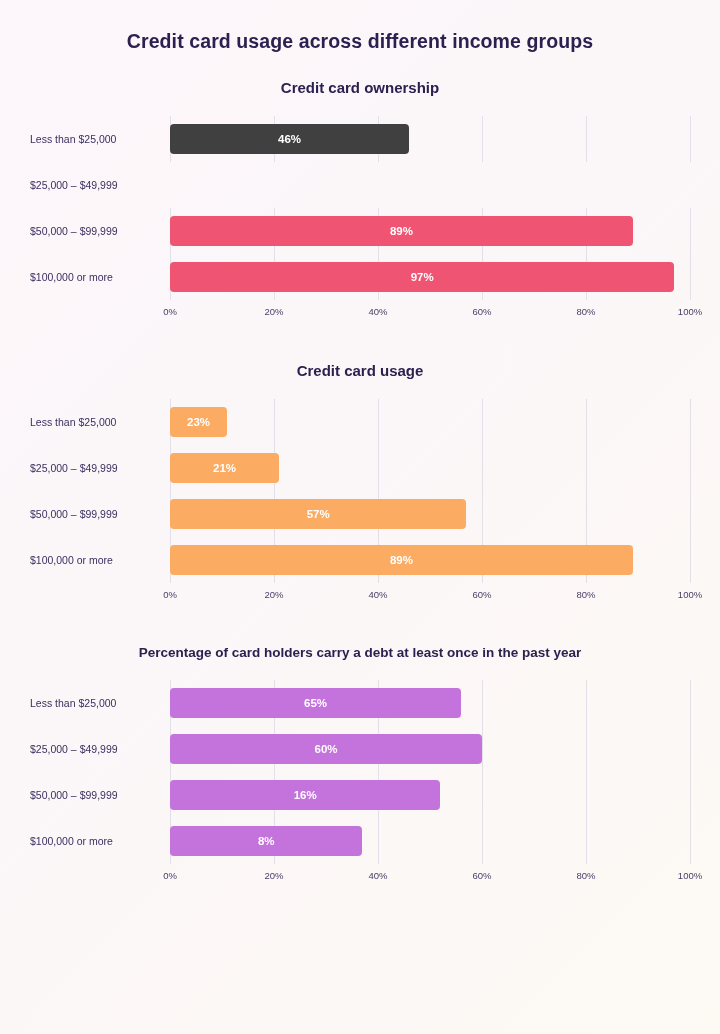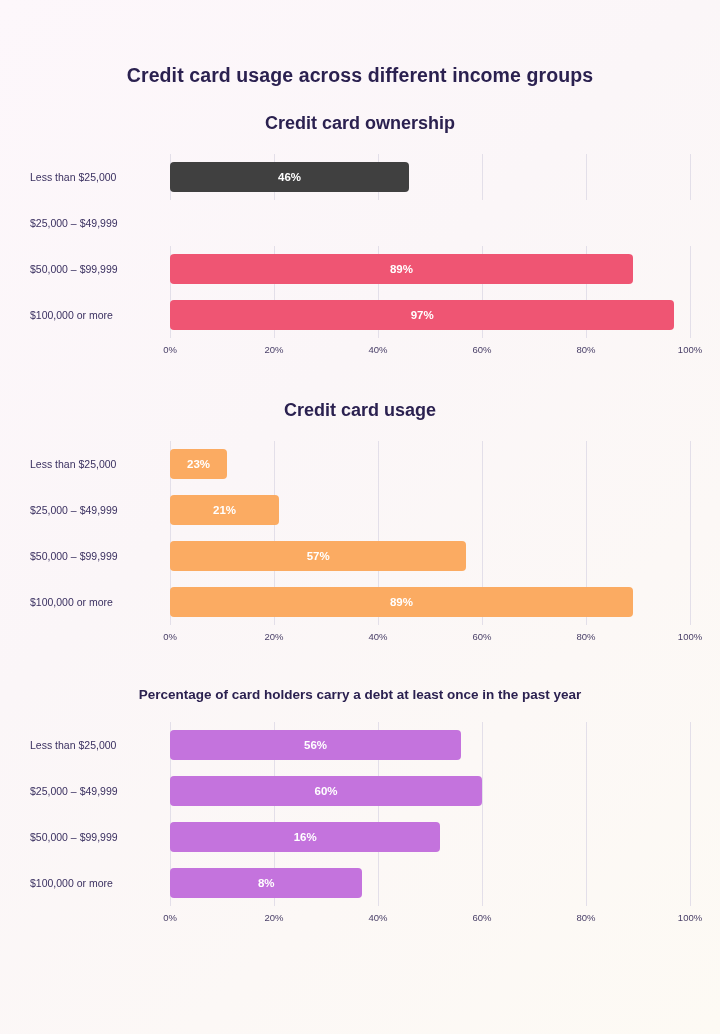--- a/index.html
+++ b/index.html
@@ -8,34 +8,34 @@
     width: 720px;
     height: 1034px;
     background: linear-gradient(135deg, #fdf7fb 0%, #fbf6f8 40%, #fdfaf4 100%);
     font-family: "Liberation Sans", sans-serif;
     color: #2e2450;
     overflow: hidden;
   }
   .page {
     width: 720px;
     height: 904px;
-    padding: 64px 30px 20px 30px;
+    padding: 30px 30px 20px 30px;
   }
   .main-title {
     text-align: center;
     font-size: 19.5px;
     font-weight: bold;
     color: #2b2150;
     letter-spacing: 0.1px;
     margin: 0 0 26px 0;
   }
   .chart-block { margin-bottom: 10px; }
   .chart-title {
     text-align: center;
-    font-size: 18px;
+    font-size: 15px;
     font-weight: bold;
     color: #2b2150;
     margin: 0 0 20px 0;
   }
   .chart-title.wide { font-size: 13.5px; }
   .plot {
     position: relative;
     display: flex;
     flex-direction: column;
   }
@@ -267,21 +267,21 @@
         <div class="track">
           <div class="grid">
               <i style="left:0%"></i>
               <i style="left:20%"></i>
               <i style="left:40%"></i>
               <i style="left:60%"></i>
               <i style="left:80%"></i>
               <i style="left:100%"></i>
             </div>
           <div class="bar" style="width:56%;background:#c473dd">
-            <span>56%</span>
+            <span>65%</span>
           </div>
         </div>
       </div>
       <div class="row">
         <div class="cat-label">$25,000 – $49,999</div>
         <div class="track">
           <div class="grid">
               <i style="left:0%"></i>
               <i style="left:20%"></i>
               <i style="left:40%"></i>

